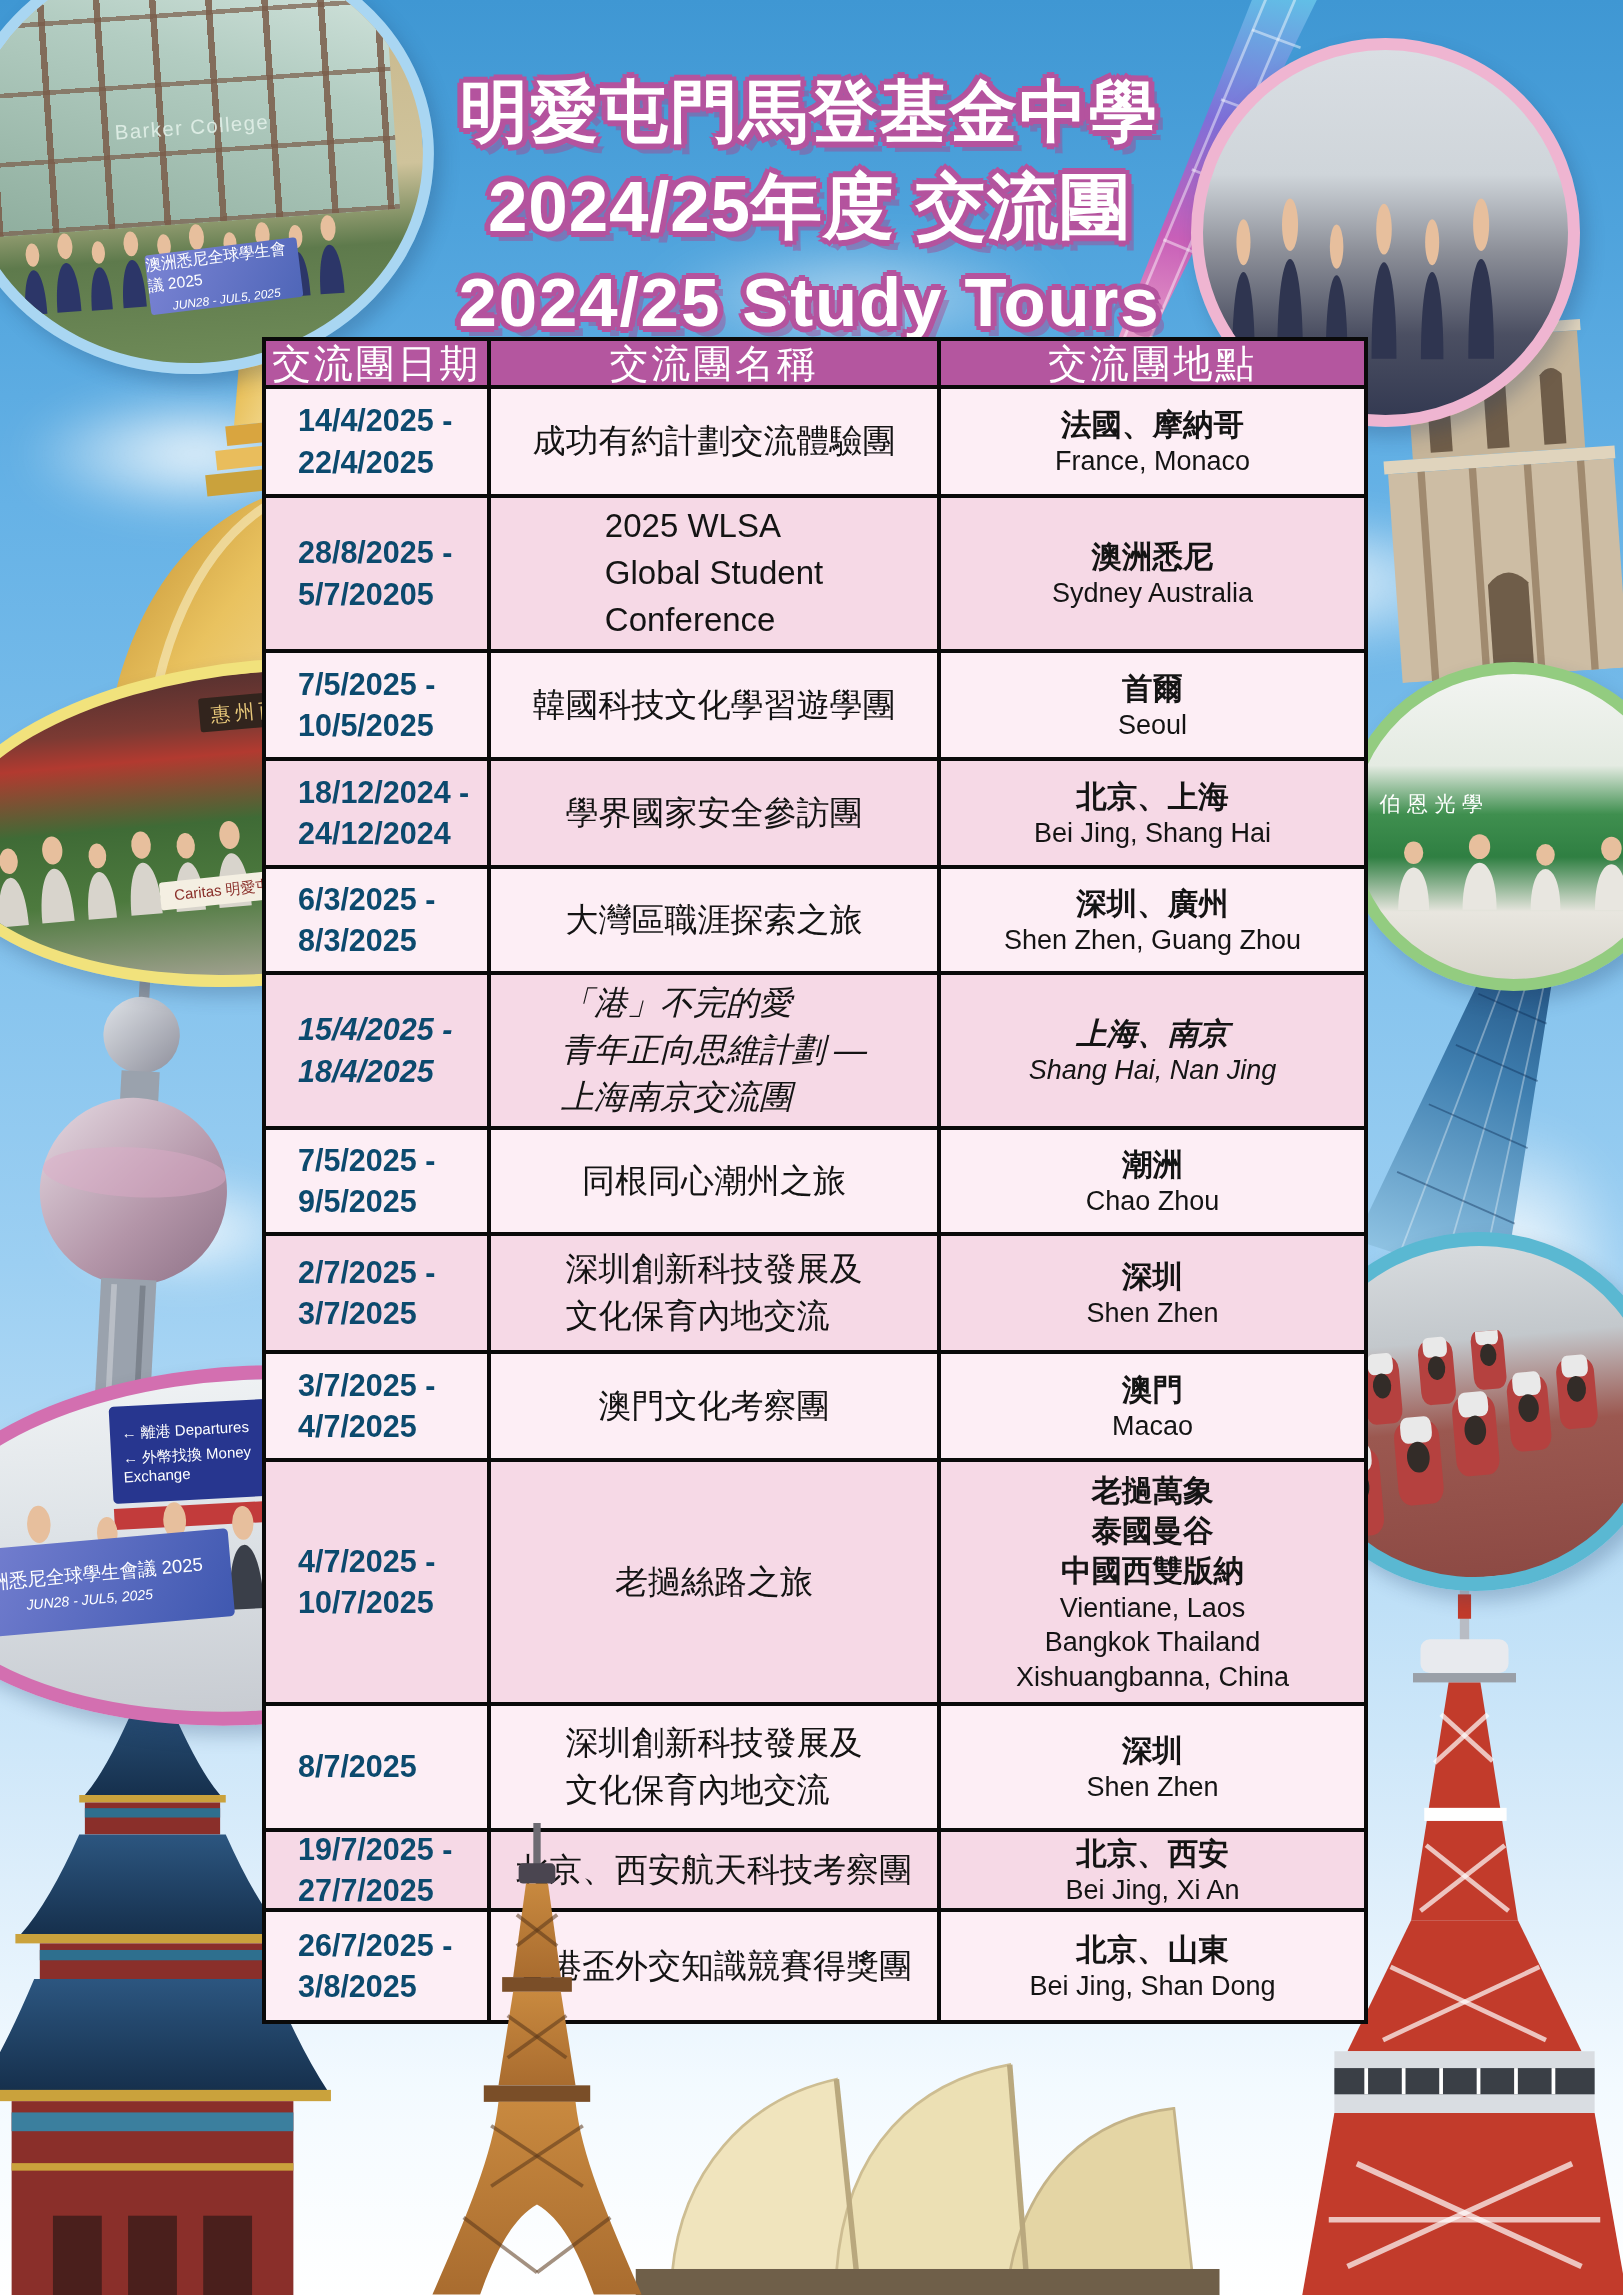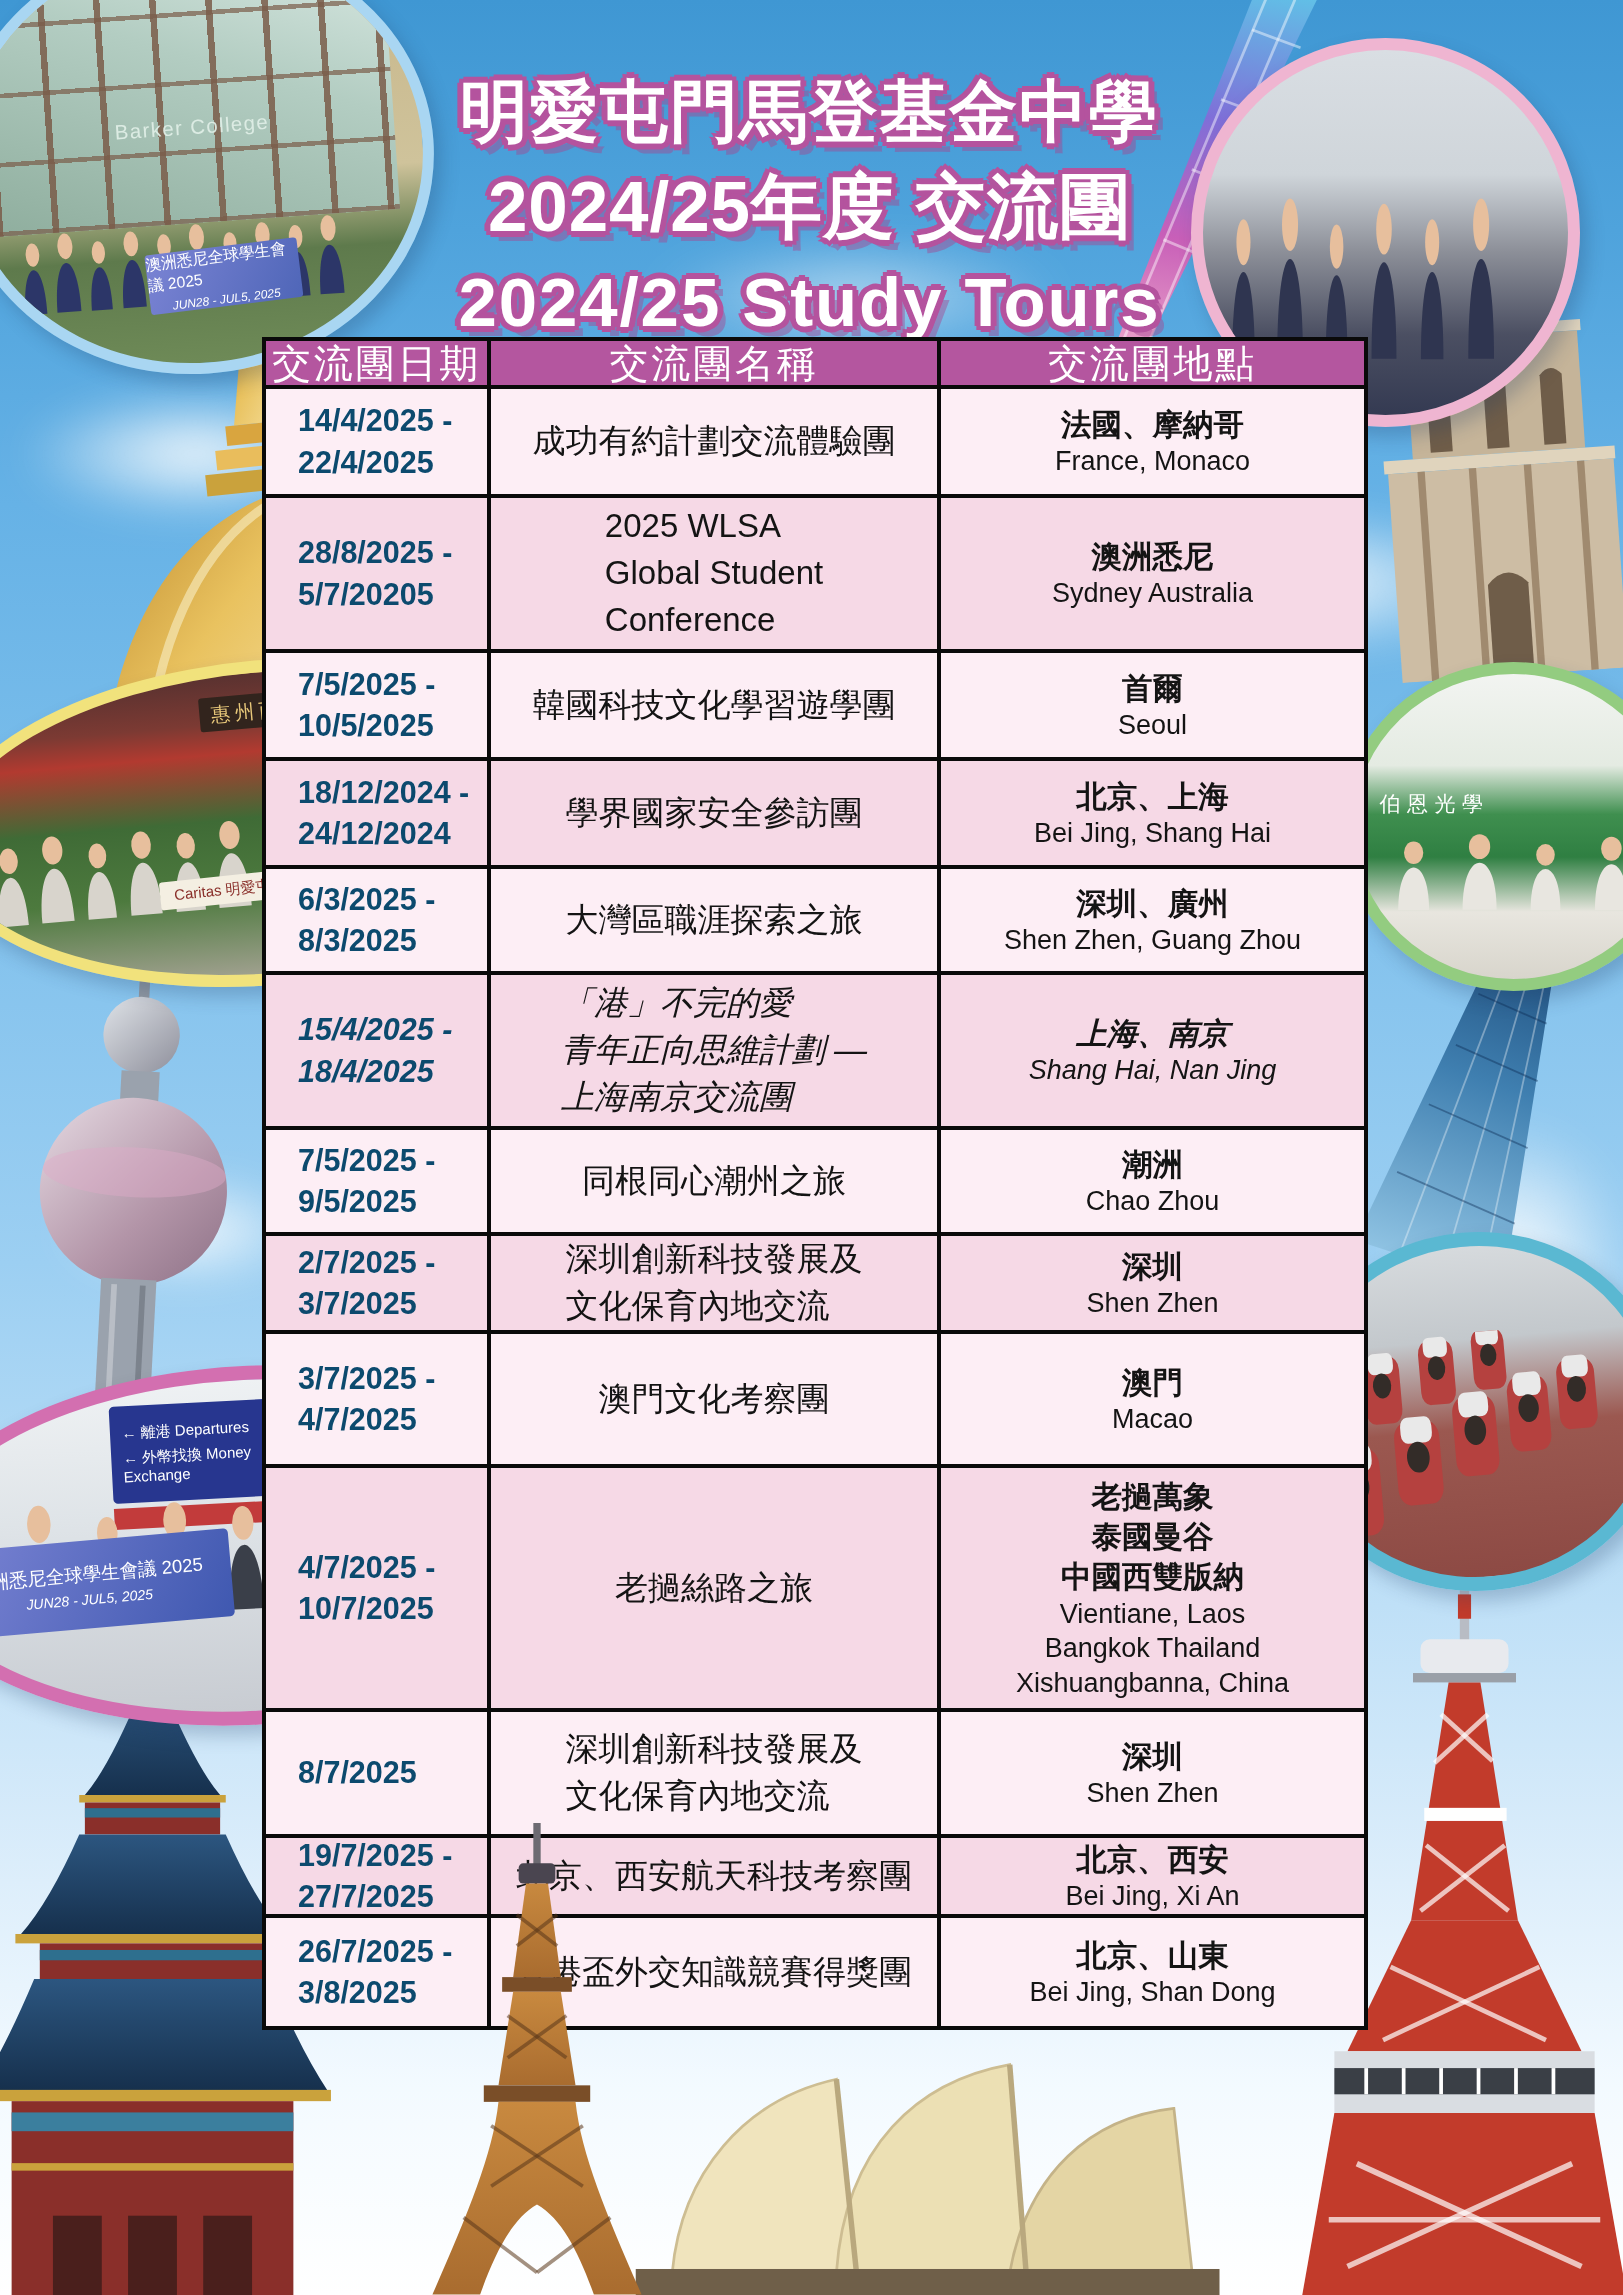--- a/index.html
+++ b/index.html
@@ -482,31 +482,31 @@
   </div>
       <div class="t-row row-light" style="height: 106px;">
     <div class="t-cell cell-date">7/5/2025 -
 9/5/2025</div>
     <div class="t-cell cell-name">同根同心潮州之旅</div>
     <div class="t-cell cell-loc">
       <div class="loc-zh">潮洲</div>
       <div class="loc-en">Chao Zhou</div>
     </div>
   </div>
-      <div class="t-row row-dark" style="height: 98px;">
+      <div class="t-row row-dark" style="height: 118px;">
     <div class="t-cell cell-date">2/7/2025 -
 3/7/2025</div>
     <div class="t-cell cell-name">深圳創新科技發展及
 文化保育內地交流</div>
     <div class="t-cell cell-loc">
       <div class="loc-zh">深圳</div>
       <div class="loc-en">Shen Zhen</div>
     </div>
   </div>
-      <div class="t-row row-light" style="height: 134px;">
+      <div class="t-row row-light" style="height: 108px;">
     <div class="t-cell cell-date">3/7/2025 -
 4/7/2025</div>
     <div class="t-cell cell-name">澳門文化考察團</div>
     <div class="t-cell cell-loc">
       <div class="loc-zh">澳門</div>
       <div class="loc-en">Macao</div>
     </div>
   </div>
       <div class="t-row row-dark" style="height: 244px;">
     <div class="t-cell cell-date">4/7/2025 -

